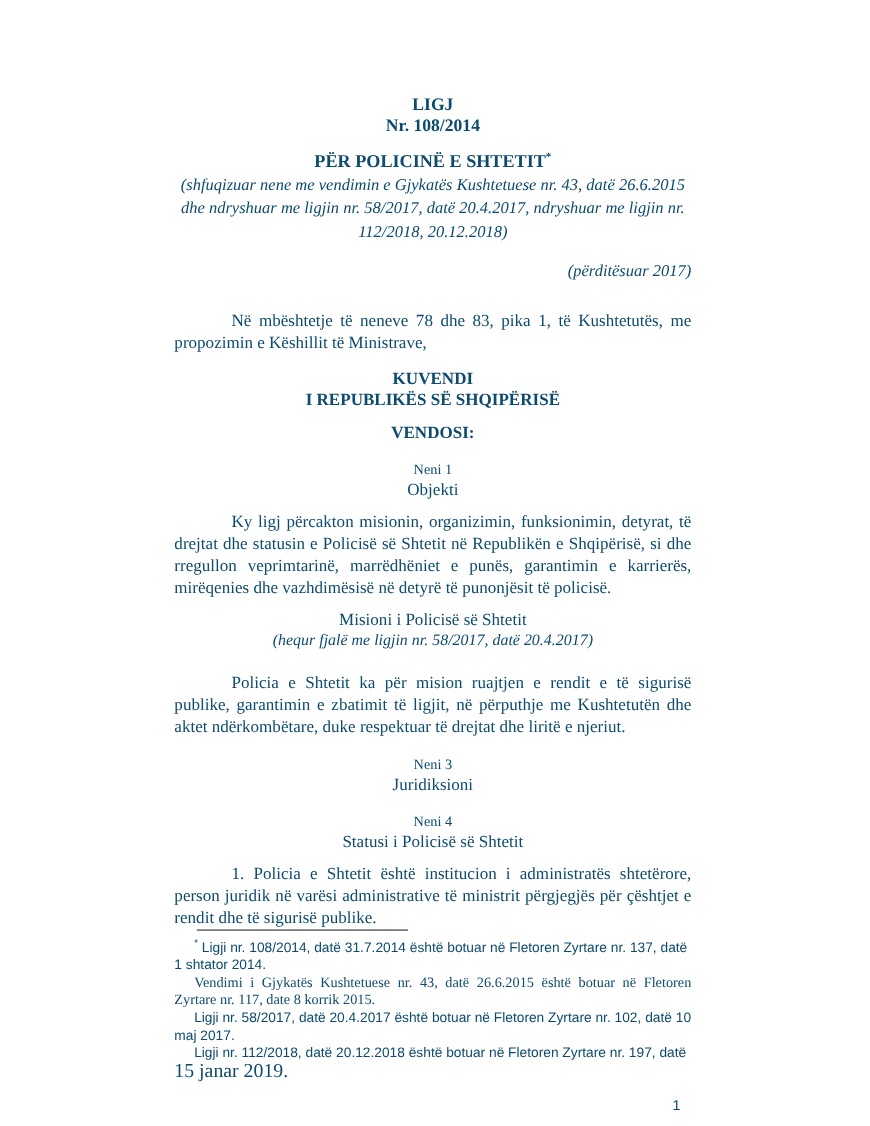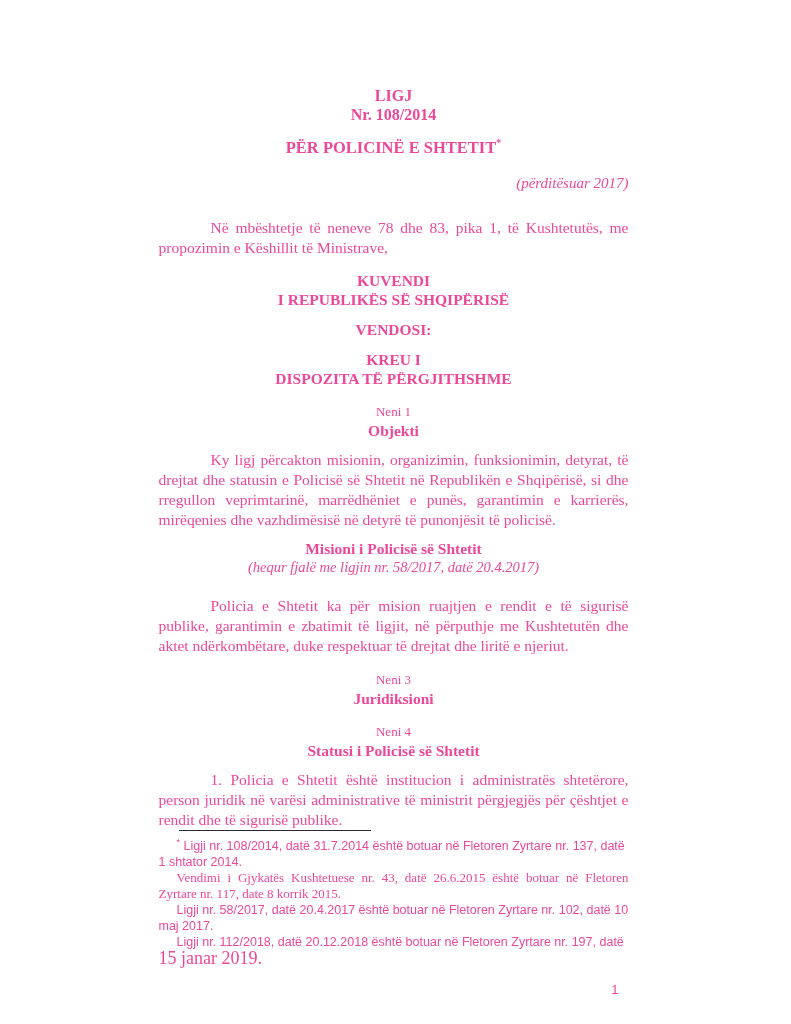--- a/index.html
+++ b/index.html
@@ -2,21 +2,21 @@
 <html><head>
 <meta charset="utf-8">
 <style>
   html, body { margin: 0; padding: 0; background: #ffffff; }
   .page {
     position: relative;
     width: 642px;
     height: 1024px;
     margin: 0 auto;
     background: #ffffff;
-    color: #ec4899;
+    color: #0c4a6e;
     font-family: "Liberation Serif", "DejaVu Serif", serif;
     box-sizing: border-box;
     padding: 86px 88px 52px 84px;
     display: flex;
     flex-direction: column;
     overflow: hidden;
   }
 
   .doc-type, .doc-number {
     text-align: center;
@@ -65,21 +65,21 @@
   .assembly { margin-top: 13px; }
   .article { margin-top: 9px; }
   .article-number {
     text-align: center;
     font-size: 13px;
     line-height: 19px;
     margin-top: 5px;
   }
   .article-title {
     text-align: center;
-    font-weight: bold;
+    font-weight: normal;
     font-size: 15.5px;
     line-height: 19px;
   }
   .article-note {
     text-align: center;
     font-style: italic;
     font-size: 14.5px;
     line-height: 18px;
   }
   .article-note:empty { display: none; }
@@ -122,36 +122,33 @@
 </style>
 </head>
 <body>
 
 <div class="page">
 
   <div>
     <div class="doc-type">LIGJ</div>
     <div class="doc-number">Nr. 108/2014</div>
     <div class="doc-title"><span>PËR POLICINË E SHTETIT</span><sup>*</sup></div>
+    <div class="amend-note">(shfuqizuar nene me vendimin e Gjykatës Kushtetuese nr. 43, datë 26.6.2015 dhe ndryshuar me ligjin nr. 58/2017, datë 20.4.2017, ndryshuar me ligjin nr. 112/2018, 20.12.2018)</div>
     <div class="updated-note">(përditësuar 2017)</div>
   </div>
 
   <p class="body-para preamble-para">Në mbështetje të neneve 78 dhe 83, pika 1, të Kushtetutës, me propozimin e Këshillit të Ministrave,</p>
 
   <div class="block-heading assembly">
     <div>KUVENDI</div>
     <div>I REPUBLIKËS SË SHQIPËRISË</div>
   </div>
 
   <div class="block-heading">VENDOSI:</div>
 
-  <div class="block-heading">
-    <div>KREU I</div>
-    <div>DISPOZITA TË PËRGJITHSHME</div>
-  </div>
 
   <section class="article">
     <div class="article-number">Neni 1</div>
     <div class="article-title">Objekti</div>
 
     <p class="body-para">Ky ligj përcakton misionin, organizimin, funksionimin, detyrat, të drejtat dhe statusin e Policisë së Shtetit në Republikën e Shqipërisë, si dhe rregullon veprimtarinë, marrëdhëniet e punës, garantimin e karrierës, mirëqenies dhe vazhdimësisë në detyrë të punonjësit të policisë.</p>
   </section>
 
   <section class="article">
     <div class="article-title">Misioni i Policisë së Shtetit</div>

